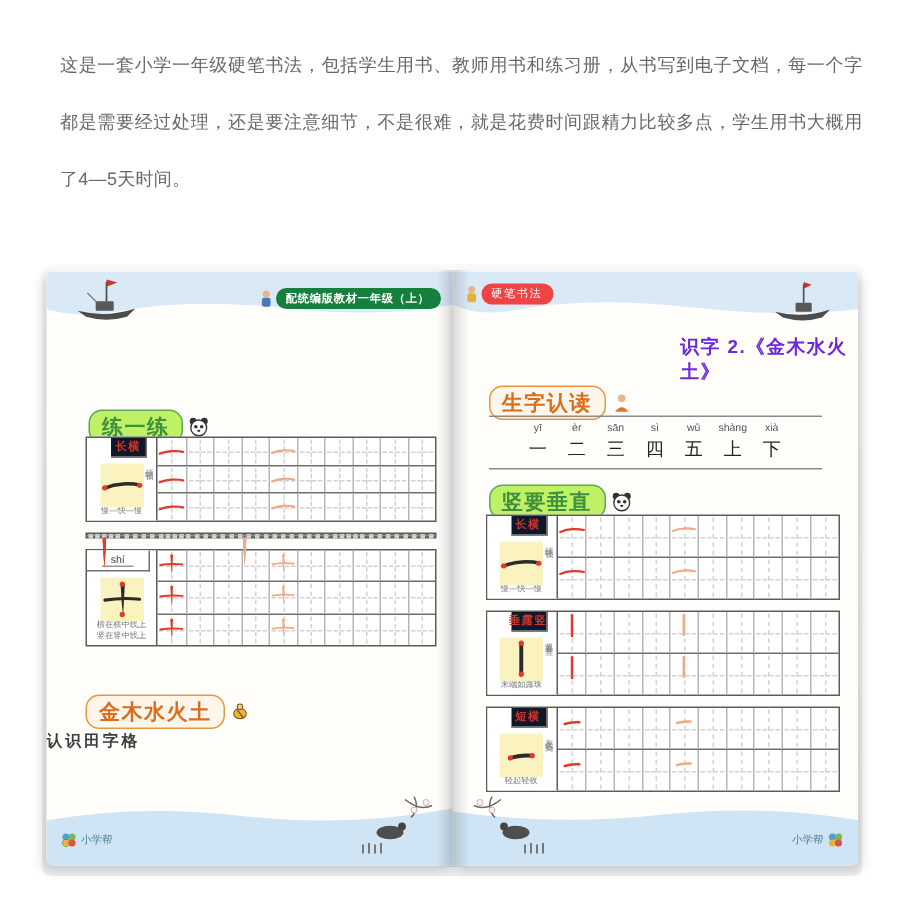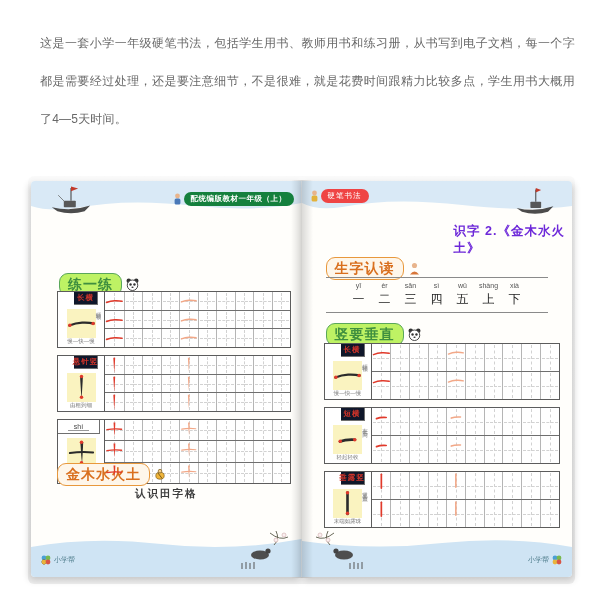--- a/index.html
+++ b/index.html
@@ -61,21 +61,21 @@
   .prow{display:grid;grid-template-columns:repeat(10,1fr);border-top:1px solid #6f6f6f;flex:1;}
   .prow:first-child{border-top:none;}
   .pcell{position:relative;border-left:1px solid #b5b5b5;}
   .pcell:first-child{border-left:none;}
   .pcell::before{content:"";position:absolute;left:1px;right:1px;top:50%;border-top:1px dashed #d2d2d2;}
   .pcell::after{content:"";position:absolute;top:1px;bottom:1px;left:50%;border-left:1px dashed #d2d2d2;}
   .pcell svg{position:absolute;inset:0;z-index:1;}
   .page.left .prow{height:20px;}
   .page.right .prow{height:23px;}
   
-  .tip-title{position:absolute;width:100%;text-align:center;font-size:10.5px;font-weight:bold;color:#3d3d3d;
+  .tip-title{position:absolute;width:100%;text-align:left;font-size:10.5px;font-weight:bold;color:#3d3d3d;
          letter-spacing:2px;}
   .tip-text{position:absolute;font-family:"Liberation Serif",serif;font-size:8px;color:#555;
          line-height:14px;text-indent:2em;letter-spacing:.5px;}
   
   .readbox{position:absolute;border-top:1px solid #8a8a8a;border-bottom:1px solid #8a8a8a;
          display:flex;justify-content:center;align-items:center;gap:0;}
   .syll{display:flex;flex-direction:column;align-items:center;width:26px;}
   .syll .py{font-size:7px;color:#555;letter-spacing:0;}
   .syll .ch{font-size:12px;color:#222;font-family:"Liberation Serif",serif;margin-top:2px;}
   
@@ -196,31 +196,20 @@
                   </div>
                   <div class="pcell"></div>
                   <div class="pcell"></div>
                   <div class="pcell"></div>
                   <div class="pcell"></div>
                   <div class="pcell"></div>
                 </div>
               </div>
             </div>
             <div class="pblock">
-              <div class="pinfo">
-                <div class="plabel">悬针竖</div>
-                <div class="ybox">
-                  <svg viewBox="0 0 100 100" preserveAspectRatio="xMidYMid meet">
-                    <polygon points="45,10 55,10 52,62 50,90 48,62" fill="#2b2b2b"></polygon>
-                    <circle cx="50" cy="12" r="6" fill="#e13a2b"></circle>
-                    <circle cx="50" cy="84" r="6" fill="#e13a2b"></circle>
-                  </svg>
-                </div>
-                <div class="caption">由粗到细</div>
-              </div>
               <div class="pgrid">
                 <div class="prow">
                   <div class="pcell">
                     <svg viewBox="0 0 100 100" preserveAspectRatio="xMidYMid meet">
                       <polygon points="45,10 55,10 52,62 50,90 48,62" fill="#e13a2b"></polygon>
                     </svg>
                   </div>
                   <div class="pcell"></div>
                   <div class="pcell"></div>
                   <div class="pcell"></div>
@@ -520,20 +509,76 @@
                   <div class="pcell"></div>
                   <div class="pcell"></div>
                   <div class="pcell"></div>
                   <div class="pcell"></div>
                   <div class="pcell"></div>
                 </div>
               </div>
             </div>
             <div class="pblock">
               <div class="pinfo">
+                <div class="plabel">垂露竖</div>
+                <div class="ybox">
+                  <svg viewBox="0 0 100 100" preserveAspectRatio="xMidYMid meet">
+                    <path d="M50 12 L50 86" fill="none" stroke="#2b2b2b" stroke-width="9" stroke-linecap="round"></path>
+                    <circle cx="50" cy="13" r="6" fill="#e13a2b"></circle>
+                    <circle cx="50" cy="84" r="6" fill="#e13a2b"></circle>
+                  </svg>
+                </div>
+                <div class="sidenote">竖要垂直</div>
+                <div class="caption">末端如露珠</div>
+              </div>
+              <div class="pgrid">
+                <div class="prow">
+                  <div class="pcell">
+                    <svg viewBox="0 0 100 100" preserveAspectRatio="xMidYMid meet">
+                      <path d="M50 12 L50 86" fill="none" stroke="#e13a2b" stroke-width="9" stroke-linecap="round"></path>
+                    </svg>
+                  </div>
+                  <div class="pcell"></div>
+                  <div class="pcell"></div>
+                  <div class="pcell"></div>
+                  <div class="pcell">
+                    <svg viewBox="0 0 100 100" preserveAspectRatio="xMidYMid meet">
+                      <path d="M50 12 L50 86" fill="none" stroke="#f2a888" stroke-width="9" stroke-linecap="round"></path>
+                    </svg>
+                  </div>
+                  <div class="pcell"></div>
+                  <div class="pcell"></div>
+                  <div class="pcell"></div>
+                  <div class="pcell"></div>
+                  <div class="pcell"></div>
+                </div>
+                <div class="prow">
+                  <div class="pcell">
+                    <svg viewBox="0 0 100 100" preserveAspectRatio="xMidYMid meet">
+                      <path d="M50 12 L50 86" fill="none" stroke="#e13a2b" stroke-width="9" stroke-linecap="round"></path>
+                    </svg>
+                  </div>
+                  <div class="pcell"></div>
+                  <div class="pcell"></div>
+                  <div class="pcell"></div>
+                  <div class="pcell">
+                    <svg viewBox="0 0 100 100" preserveAspectRatio="xMidYMid meet">
+                      <path d="M50 12 L50 86" fill="none" stroke="#f2a888" stroke-width="9" stroke-linecap="round"></path>
+                    </svg>
+                  </div>
+                  <div class="pcell"></div>
+                  <div class="pcell"></div>
+                  <div class="pcell"></div>
+                  <div class="pcell"></div>
+                  <div class="pcell"></div>
+                </div>
+              </div>
+            </div>
+            <div class="pblock">
+              <div class="pinfo">
                 <div class="plabel">短横</div>
                 <div class="ybox">
                   <svg viewBox="0 0 100 100" preserveAspectRatio="xMidYMid meet">
                     <path d="M24 57 Q45 49 76 51" fill="none" stroke="#2b2b2b" stroke-width="9" stroke-linecap="round"></path>
                     <circle cx="25" cy="56" r="6" fill="#e13a2b"></circle>
                     <circle cx="75" cy="51" r="6" fill="#e13a2b"></circle>
                   </svg>
                 </div>
                 <div class="sidenote">左低右高</div>
                 <div class="caption">轻起轻收</div>
@@ -574,76 +619,20 @@
                     </svg>
                   </div>
                   <div class="pcell"></div>
                   <div class="pcell"></div>
                   <div class="pcell"></div>
                   <div class="pcell"></div>
                   <div class="pcell"></div>
                 </div>
               </div>
             </div>
-            <div class="pblock">
-              <div class="pinfo">
-                <div class="plabel">垂露竖</div>
-                <div class="ybox">
-                  <svg viewBox="0 0 100 100" preserveAspectRatio="xMidYMid meet">
-                    <path d="M50 12 L50 86" fill="none" stroke="#2b2b2b" stroke-width="9" stroke-linecap="round"></path>
-                    <circle cx="50" cy="13" r="6" fill="#e13a2b"></circle>
-                    <circle cx="50" cy="84" r="6" fill="#e13a2b"></circle>
-                  </svg>
-                </div>
-                <div class="sidenote">竖要垂直</div>
-                <div class="caption">末端如露珠</div>
-              </div>
-              <div class="pgrid">
-                <div class="prow">
-                  <div class="pcell">
-                    <svg viewBox="0 0 100 100" preserveAspectRatio="xMidYMid meet">
-                      <path d="M50 12 L50 86" fill="none" stroke="#e13a2b" stroke-width="9" stroke-linecap="round"></path>
-                    </svg>
-                  </div>
-                  <div class="pcell"></div>
-                  <div class="pcell"></div>
-                  <div class="pcell"></div>
-                  <div class="pcell">
-                    <svg viewBox="0 0 100 100" preserveAspectRatio="xMidYMid meet">
-                      <path d="M50 12 L50 86" fill="none" stroke="#f2a888" stroke-width="9" stroke-linecap="round"></path>
-                    </svg>
-                  </div>
-                  <div class="pcell"></div>
-                  <div class="pcell"></div>
-                  <div class="pcell"></div>
-                  <div class="pcell"></div>
-                  <div class="pcell"></div>
-                </div>
-                <div class="prow">
-                  <div class="pcell">
-                    <svg viewBox="0 0 100 100" preserveAspectRatio="xMidYMid meet">
-                      <path d="M50 12 L50 86" fill="none" stroke="#e13a2b" stroke-width="9" stroke-linecap="round"></path>
-                    </svg>
-                  </div>
-                  <div class="pcell"></div>
-                  <div class="pcell"></div>
-                  <div class="pcell"></div>
-                  <div class="pcell">
-                    <svg viewBox="0 0 100 100" preserveAspectRatio="xMidYMid meet">
-                      <path d="M50 12 L50 86" fill="none" stroke="#f2a888" stroke-width="9" stroke-linecap="round"></path>
-                    </svg>
-                  </div>
-                  <div class="pcell"></div>
-                  <div class="pcell"></div>
-                  <div class="pcell"></div>
-                  <div class="pcell"></div>
-                  <div class="pcell"></div>
-                </div>
-              </div>
-            </div>
           </div>
 
         <svg class="wave" viewBox="0 0 270 46" preserveAspectRatio="none">
           <path d="M0 10 Q70 20 140 12 Q210 5 270 16 V46 H0 Z" fill="#cfe4f4"></path>
         </svg>
         <svg class="art" style="left:6px;bottom:6px" width="66" height="44" viewBox="0 0 66 44">
           <path d="M26 6 Q16 14 8 10 M20 4 Q16 12 22 18" stroke="#6a6a5a" stroke-width="1" fill="none"></path>
           <circle cx="12" cy="8" r="2" fill="#fbeff0" stroke="#caa" stroke-width=".6"></circle>
           <circle cx="20" cy="13" r="2" fill="#fbeff0" stroke="#caa" stroke-width=".6"></circle>
           <ellipse cx="36" cy="28" rx="9" ry="4.5" fill="#4e4e4e"></ellipse>

